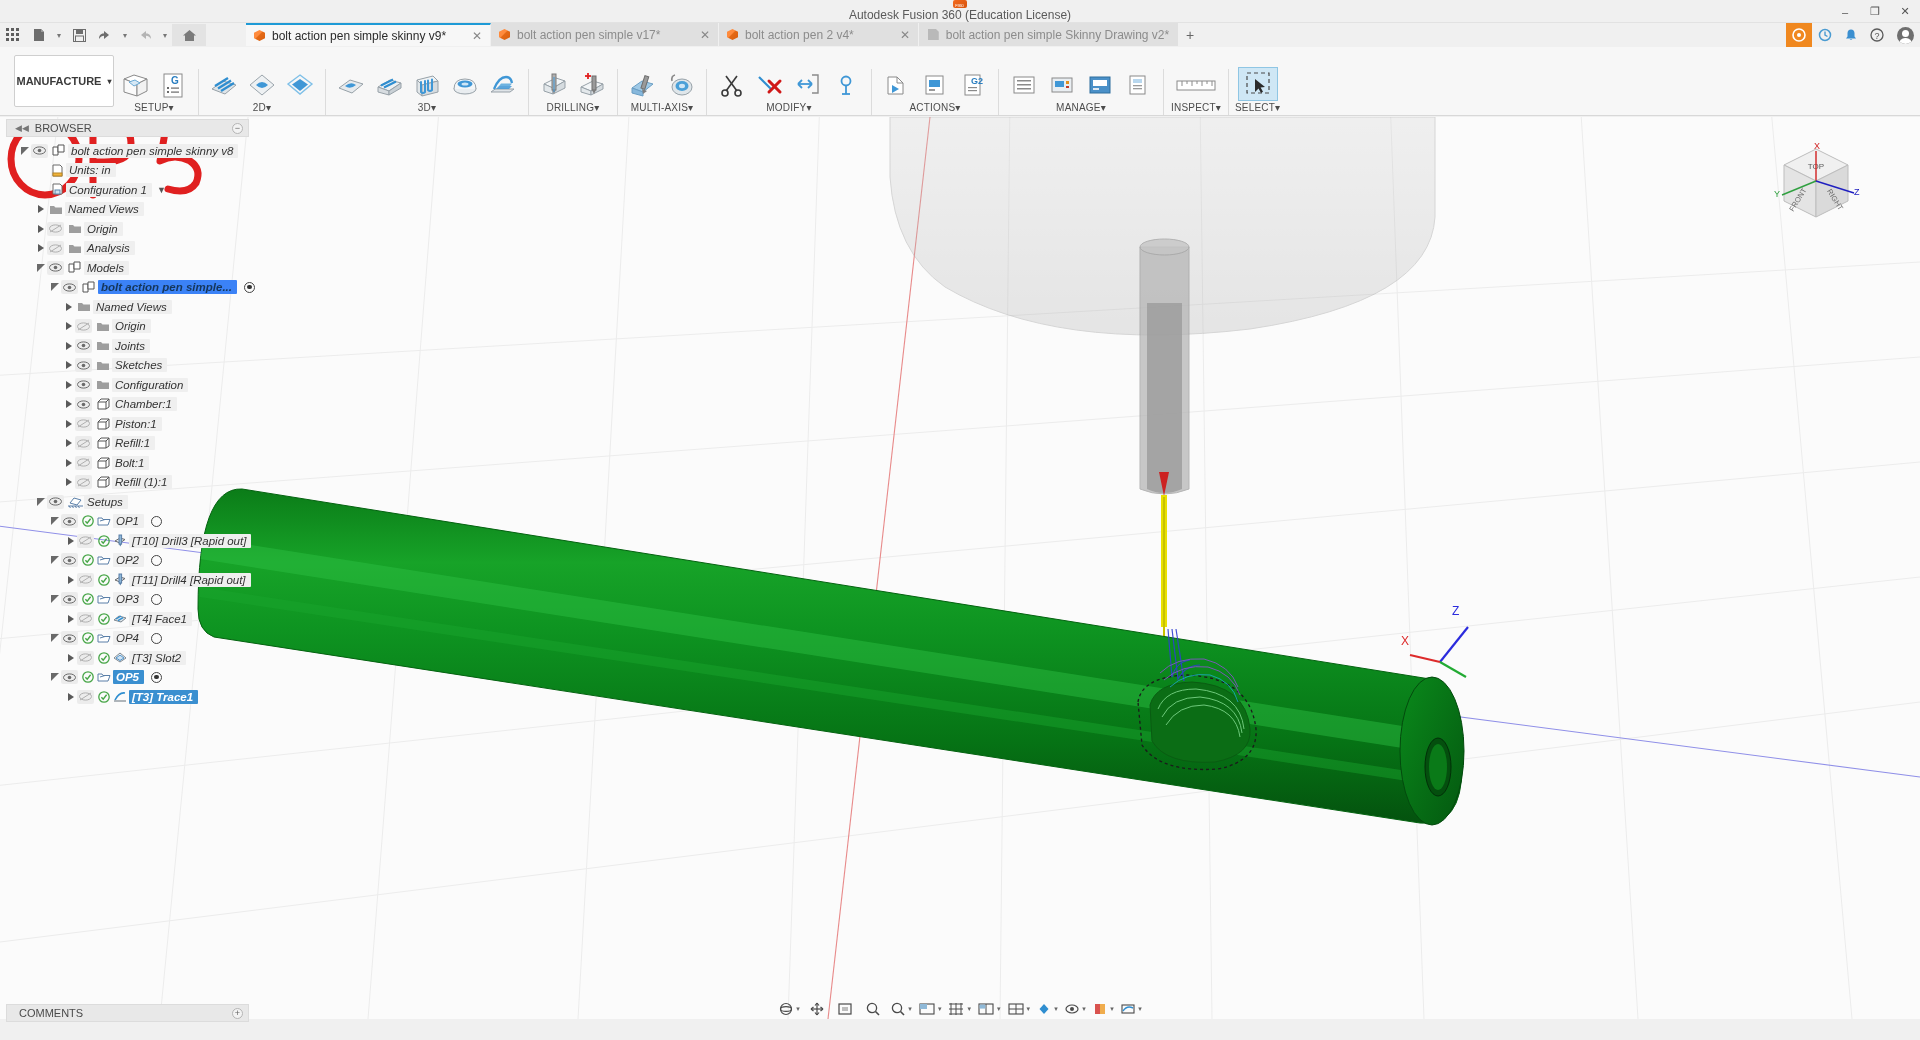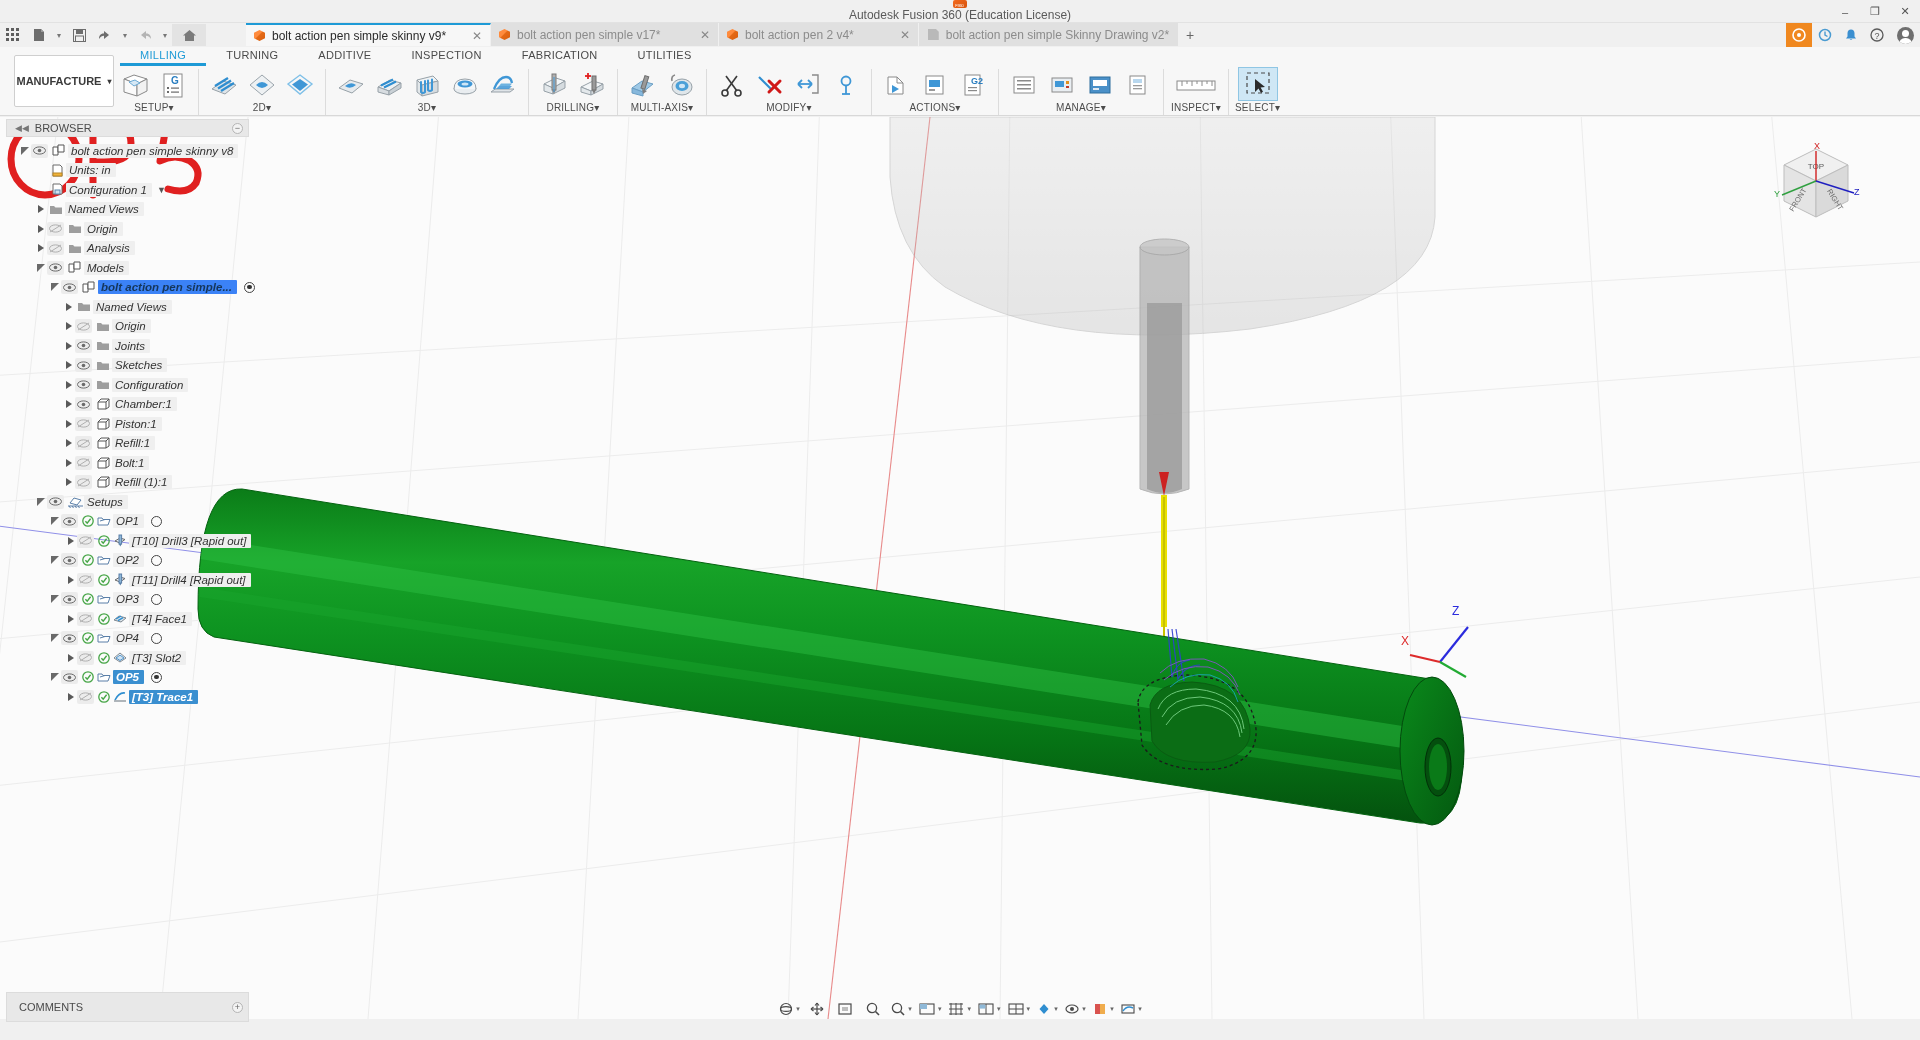--- a/index.html
+++ b/index.html
@@ -114,21 +114,21 @@
   .eye svg{display:block;}
   .chk { width:15px;display:flex;align-items:center;justify-content:center;flex:none;}
   .ico { width:18px;display:flex;align-items:center;justify-content:center;flex:none;}
   .circ { width:11px;height:11px;border:1.4px solid #444;border-radius:50%;margin-left:7px;flex:none;}
   .circdot{width:11px;height:11px;border:1.4px solid #444;border-radius:50%;margin-left:7px;flex:none;position:relative;}
   .circdot::after{content:"";position:absolute;left:2.3px;top:2.3px;width:4.4px;height:4.4px;border-radius:50%;background:#333;}
   .ind0{padding-left:12px;}
 
   
   .comments {
-    position:absolute; left:6px; bottom:18px; width:243px; height:30px;
+    position:absolute; left:6px; bottom:18px; width:243px; height:18px;
     background:#e8e8e8; border:1px solid #dcdcdc; display:flex; align-items:center;
     font-size:11px; color:#4a4a4a; padding-left:12px;
   }
   .comments .dot{ margin-left:auto; margin-right:5px; width:11px;height:11px;border-radius:50%;
                   border:1px solid #b5b5b5;background:#f3f3f3;display:flex;align-items:center;justify-content:center;
                   font-size:9px;color:#666;line-height:9px;}
 
   
   .canvas { position:absolute; left:0; top:117px; width:1920px; height:902px;
             background:#fbfbfb; overflow:hidden; }
@@ -268,28 +268,20 @@
     </div>
   </div>
 
   <div class="ribbon">
 
     <div class="ws-btn">
       <span>MANUFACTURE</span>
       <span class="car">▾</span>
     </div>
 
-    <div class="rtabs">
-      <div class="rtab active">MILLING</div>
-      <div class="rtab">TURNING</div>
-      <div class="rtab">ADDITIVE</div>
-      <div class="rtab">INSPECTION</div>
-      <div class="rtab">FABRICATION</div>
-      <div class="rtab">UTILITIES</div>
-    </div>
 
     <div class="panels">
 
       <div class="panel">
         <div class="icons">
           <div class="tool">
             <svg width="30" height="28" viewBox="0 0 30 28">
                 <path d="M4 8 L14 4 L27 8 L17 13 Z" fill="#fff" stroke="#8a8a8a"></path>
                 <path d="M4 8 L4 21 L17 25 L17 13 Z" fill="#fafafa" stroke="#8a8a8a"></path>
                 <path d="M17 13 L27 8 L27 20 L17 25 Z" fill="#f2f2f2" stroke="#8a8a8a"></path>

